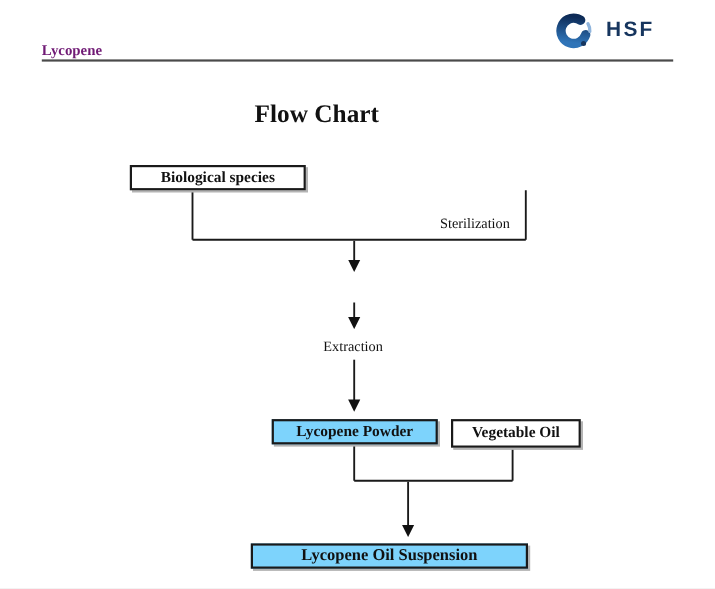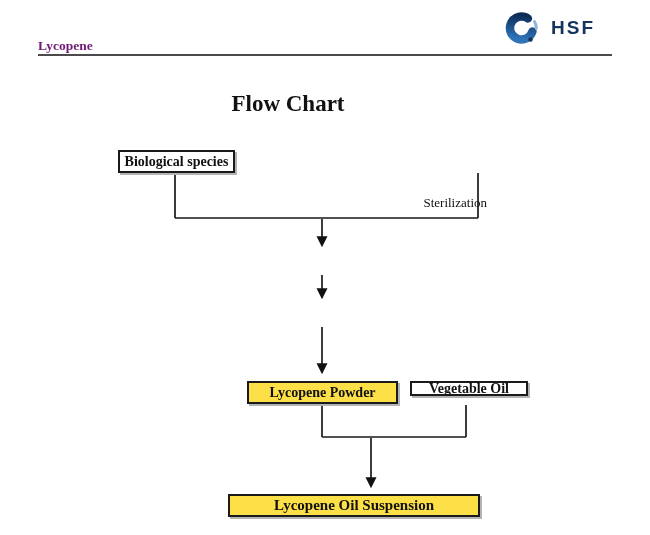--- a/index.html
+++ b/index.html
@@ -26,31 +26,31 @@
     font-size:23px;font-weight:bold;color:#111;margin-left:25px;
   }
   
   .wires{position:absolute;left:0;top:0;width:650px;height:535px;pointer-events:none;}
   
   .node{
     position:absolute;box-sizing:border-box;border:2px solid #1a1a1a;background:#ffffff;
     display:flex;align-items:center;justify-content:center;
     font-weight:bold;font-size:14px;box-shadow:2px 2px 0 #b4b4b4;white-space:nowrap;
   }
-  .node.green{background:#fde047;}
-  .n-biological{left:118px;top:150px;width:117px;height:23px;}
+  .node.green{background:#7dd3fc;}
+  .n-biological{left:118px;top:150px;width:160px;height:23px;}
   .n-culture{left:408px;top:150px;width:140px;height:23px;}
   .n-powder{left:247px;top:381px;width:151px;height:23px;}
-  .n-vegetable{left:410px;top:381px;width:118px;height:15px;}
+  .n-vegetable{left:410px;top:381px;width:118px;height:26px;}
   .n-suspension{left:228px;top:494px;width:252px;height:23px;font-size:15px;}
   
   .step{
     position:absolute;font-size:13px;color:#111;white-space:nowrap;
   }
-  .l-sterilization{left:412px;top:195px;width:75px;text-align:right;}
+  .l-sterilization{left:400px;top:195px;width:75px;text-align:left;}
   .l-fermentation{left:272px;top:257px;width:100px;text-align:center;}
   .l-extraction{left:271px;top:307px;width:100px;text-align:center;}
   .l-dissolving{left:275px;top:453px;width:100px;text-align:center;}
 </style>
 </head>
 <body>
 
 <div class="page">
 
   <div class="doc-title">Lycopene</div>
@@ -100,14 +100,15 @@
     <span>Lycopene Powder</span>
   </div>
   <div class="node n-vegetable">
     <span>Vegetable Oil</span>
   </div>
   <div class="node green n-suspension">
     <span>Lycopene Oil Suspension</span>
   </div>
 
   <div class="step l-sterilization">Sterilization</div>
+  <div class="step l-extraction">Extraction</div>
 
 </div>
 
 </body></html>

